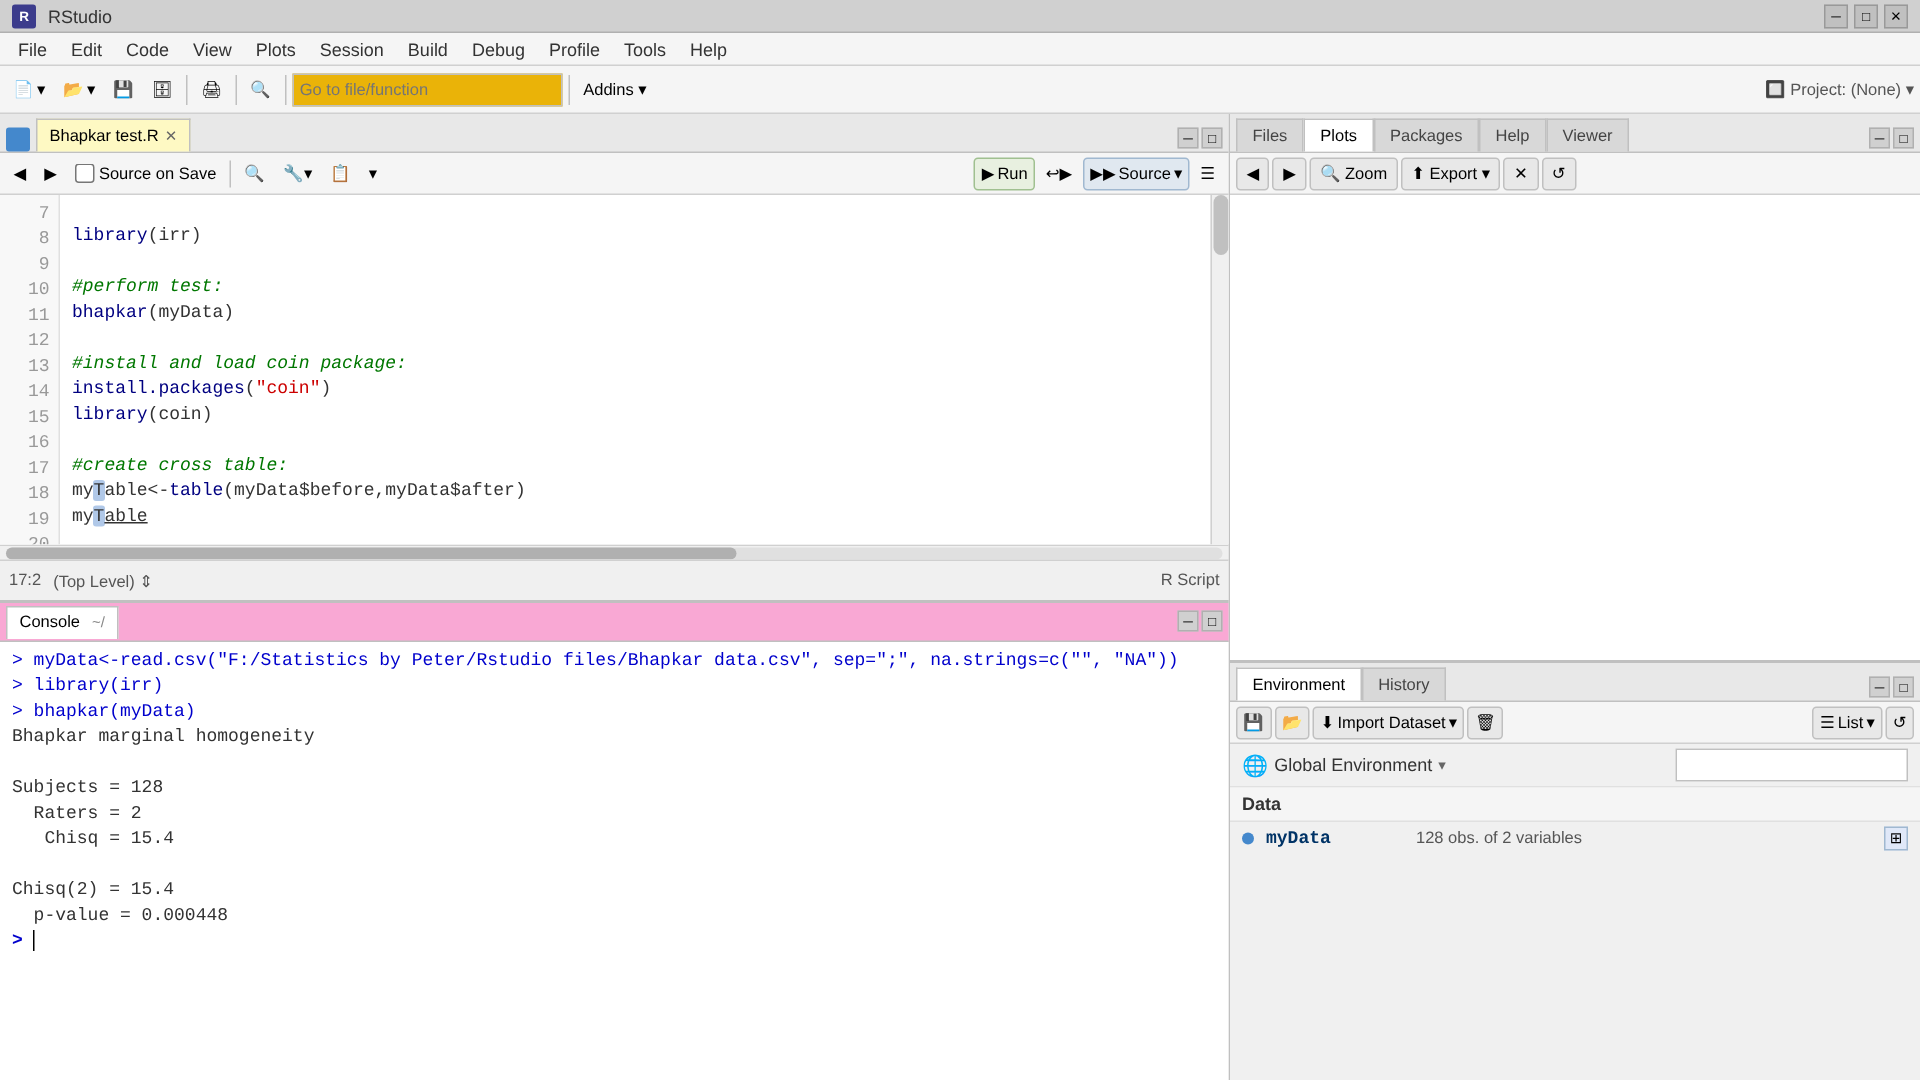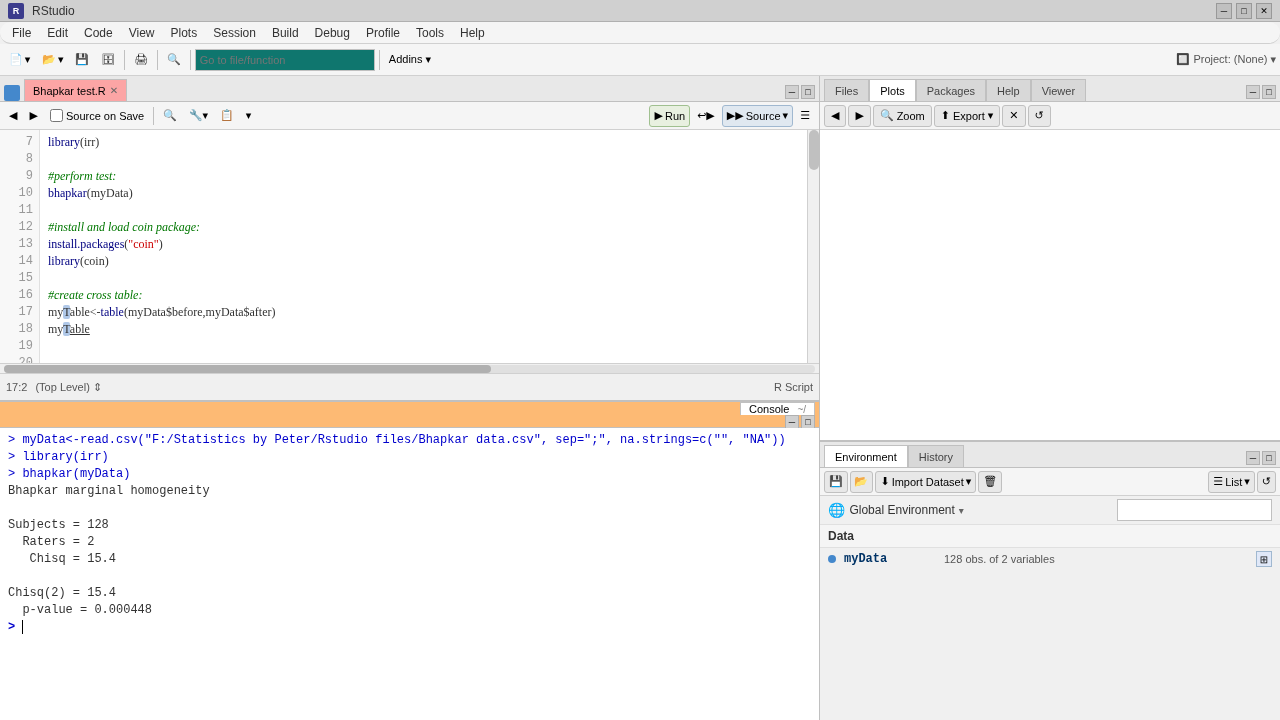--- a/index.html
+++ b/index.html
@@ -6,71 +6,71 @@
     body { font-family: 'Segoe UI', Tahoma, sans-serif; font-size: 12px; background: #f0f0f0; width: 1280px; height: 720px; overflow: hidden; }
     
     
     .titlebar { background: #d0d0d0; height: 22px; display: flex; align-items: center; padding: 0 8px; gap: 8px; border-bottom: 1px solid #b0b0b0; }
     .titlebar-icon { width: 16px; height: 16px; background: #3c3c8c; border-radius: 2px; display: flex; align-items: center; justify-content: center; color: white; font-size: 9px; font-weight: bold; }
     .titlebar-title { font-size: 12px; color: #333; flex: 1; }
     .titlebar-controls { display: flex; gap: 4px; }
     .titlebar-btn { width: 16px; height: 16px; background: #c0c0c0; border: 1px solid #999; display: flex; align-items: center; justify-content: center; font-size: 9px; cursor: pointer; }
     
     
-    .menubar { background: #f5f5f5; height: 22px; display: flex; align-items: center; padding: 0 4px; border-bottom: 1px solid #d0d0d0; border-radius: 11px; }
+    .menubar { background: #f5f5f5; height: 22px; display: flex; align-items: center; padding: 0 4px; border-bottom: 1px solid #d0d0d0; }
     .menu-item { padding: 2px 8px; font-size: 12px; color: #333; cursor: pointer; }
     
     
     .toolbar { background: #f5f5f5; height: 32px; display: flex; align-items: center; padding: 0 4px; gap: 2px; border-bottom: 1px solid #d0d0d0; }
     .toolbar-btn { height: 24px; padding: 0 4px; background: transparent; border: 1px solid transparent; cursor: pointer; display: flex; align-items: center; gap: 2px; font-size: 11px; }
     .toolbar-sep { width: 1px; height: 20px; background: #c0c0c0; margin: 0 2px; }
-    .toolbar-input { height: 22px; width: 180px; border: 1px solid #c0c0c0; padding: 0 4px; font-size: 11px; background: #0f766e; }
+    .toolbar-input { height: 22px; width: 180px; border: 1px solid #c0c0c0; padding: 0 4px; font-size: 11px; background: #eab308; }
     
     
     .main-layout { display: flex; height: calc(720px - 22px - 22px - 32px); }
     
     
     .left-panel { width: 820px; display: flex; flex-direction: column; border-right: 1px solid #c0c0c0; }
     
     
     .editor-area { flex: 1; display: flex; flex-direction: column; min-height: 0; }
     
     
     .tab-bar { background: #e8e8e8; height: 26px; display: flex; align-items: flex-end; padding: 0 4px; border-bottom: 1px solid #c0c0c0; }
     .tab { height: 22px; padding: 0 8px; background: #f5f5f5; border: 1px solid #c0c0c0; border-bottom: none; display: flex; align-items: center; gap: 4px; cursor: pointer; font-size: 11px; }
-    .tab.active { background: #fca5a5; border-bottom-color: white; }
+    .tab.active { background: #fef9c3; border-bottom-color: white; }
     .tab-close { font-size: 10px; color: #666; cursor: pointer; }
     
     
     .editor-toolbar { background: #f5f5f5; height: 28px; display: flex; align-items: center; padding: 0 4px; gap: 2px; border-bottom: 1px solid #d0d0d0; }
     .editor-btn { height: 22px; padding: 0 4px; background: transparent; border: 1px solid transparent; cursor: pointer; font-size: 11px; display: flex; align-items: center; gap: 2px; }
     .source-btn { background: #e0e8f0; border: 1px solid #a0b8d0; border-radius: 3px; display: flex; align-items: center; gap: 2px; }
     .run-btn { background: #e8f0e0; border: 1px solid #a0c090; border-radius: 3px; }
     
     
     .code-editor { flex: 1; background: white; overflow: hidden; display: flex; position: relative; }
     .line-numbers { width: 40px; background: #f8f8f8; border-right: 1px solid #e0e0e0; padding: 4px 0; text-align: right; padding-right: 6px; color: #999; font-family: 'Courier New', monospace; font-size: 12px; line-height: 17px; overflow: hidden; }
-    .code-content { flex: 1; padding: 4px 8px; font-family: Liberation Serif, serif; font-size: 12px; line-height: 17px; overflow: hidden; color: #333; }
+    .code-content { flex: 1; padding: 4px 8px; font-family: Liberation Mono, monospace; font-size: 12px; line-height: 17px; overflow: hidden; color: #333; margin-top: 15px; }
     .code-line { white-space: pre; }
     .fn { color: #000080; }
     .str { color: #cc0000; }
     .cm { color: #007700; font-style: italic; }
     
     
     .editor-scroll { width: 12px; background: #f0f0f0; border-left: 1px solid #d0d0d0; }
     
     
     .editor-statusbar { height: 20px; background: #f0f0f0; border-top: 1px solid #d0d0d0; display: flex; align-items: center; padding: 13px 6px; gap: 8px; font-size: 11px; color: #555; }
     .h-scrollbar { height: 10px; background: #f0f0f0; border-top: 1px solid #d0d0d0; display: flex; align-items: center; }
     .h-scrollbar-track { flex: 1; height: 8px; background: #e0e0e0; margin: 0 4px; border-radius: 4px; }
     .h-scrollbar-thumb { width: 60%; height: 8px; background: #b0b0b0; border-radius: 4px; }
     
     
     .console-area { height: 320px; border-top: 2px solid #c0c0c0; display: flex; flex-direction: column; }
-    .console-tab-bar { background: #fdba74; height: 26px; display: flex; align-items: flex-end; padding: 0 4px; border-bottom: 1px solid #c0c0c0; flex-direction: column; }
+    .console-tab-bar { background: #f9a8d4; height: 26px; display: flex; align-items: center; padding: 0 4px; border-bottom: 1px solid #c0c0c0; }
     .console-tab { height: 22px; padding: 0 8px; background: white; border: 1px solid #c0c0c0; border-bottom: none; display: flex; align-items: center; gap: 4px; cursor: pointer; font-size: 11px; }
     .console-content { flex: 1; background: white; padding: 4px 8px; font-family: 'Courier New', monospace; font-size: 12px; overflow: hidden; }
     .console-line { color: #333; line-height: 17px; }
     .console-cmd { color: #0000cc; }
     .console-output { color: #333; }
     .console-prompt { color: #0000cc; font-weight: bold; }
     
     
     .right-panel { flex: 1; display: flex; flex-direction: column; }
     

